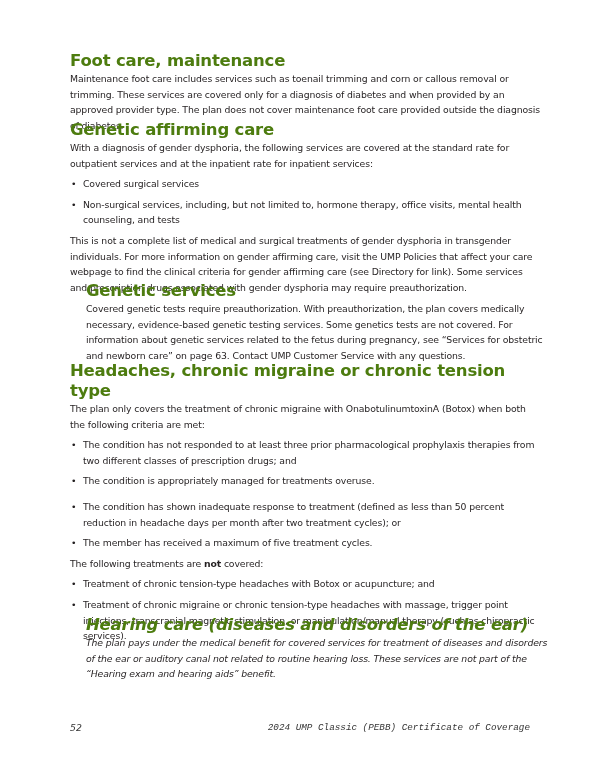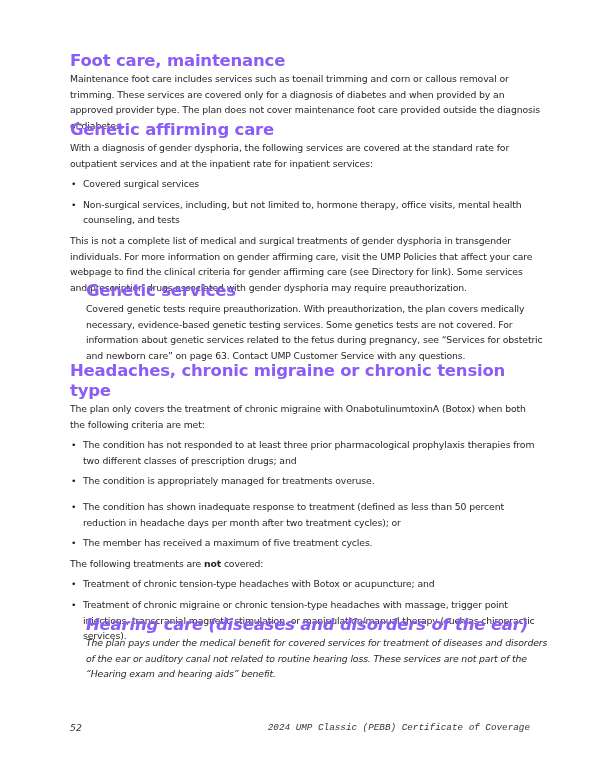--- a/index.html
+++ b/index.html
@@ -1,20 +1,20 @@
 <!DOCTYPE html>
 <html><head>
 <meta charset="utf-8">
 <style>
   html, body { margin: 0; padding: 0; background: #ffffff; }
   body { width: 600px; height: 776px; position: relative; overflow: hidden;
          font-family: "DejaVu Sans", sans-serif; color: #231f20; }
   .page { position: absolute; left: 70px; top: 0; width: 470px; }
   h2 { font-family: "DejaVu Sans", sans-serif; font-weight: bold; font-size: 16.5px;
-       margin: 0; padding: 0; line-height: 20px; letter-spacing: -0.2px; color: #8b5cf6; }
+       margin: 0; padding: 0; line-height: 20px; letter-spacing: -0.2px; color: #4d7c0f; }
   p { margin: 0; font-size: 9.3px; line-height: 15.6px; letter-spacing: -0.12px; }
   ul { list-style: none; margin: 0; padding: 0; }
   li { position: relative; padding-left: 13px; font-size: 9.3px; line-height: 15.6px; letter-spacing: -0.12px; }
   li .bullet { position: absolute; left: 1px; top: 0; }
   .gap5 { height: 5px; }
   .footer { position: absolute; top: 722px; left: 70px; width: 460px; font-style: italic;
             font-size: 9.3px; color: #333; }
   .footer .num { position: absolute; left: 0; text-align: center; }
   .footer .title { position: absolute; right: 0; font-family: Liberation Mono, monospace; }
   b { font-weight: bold; }

